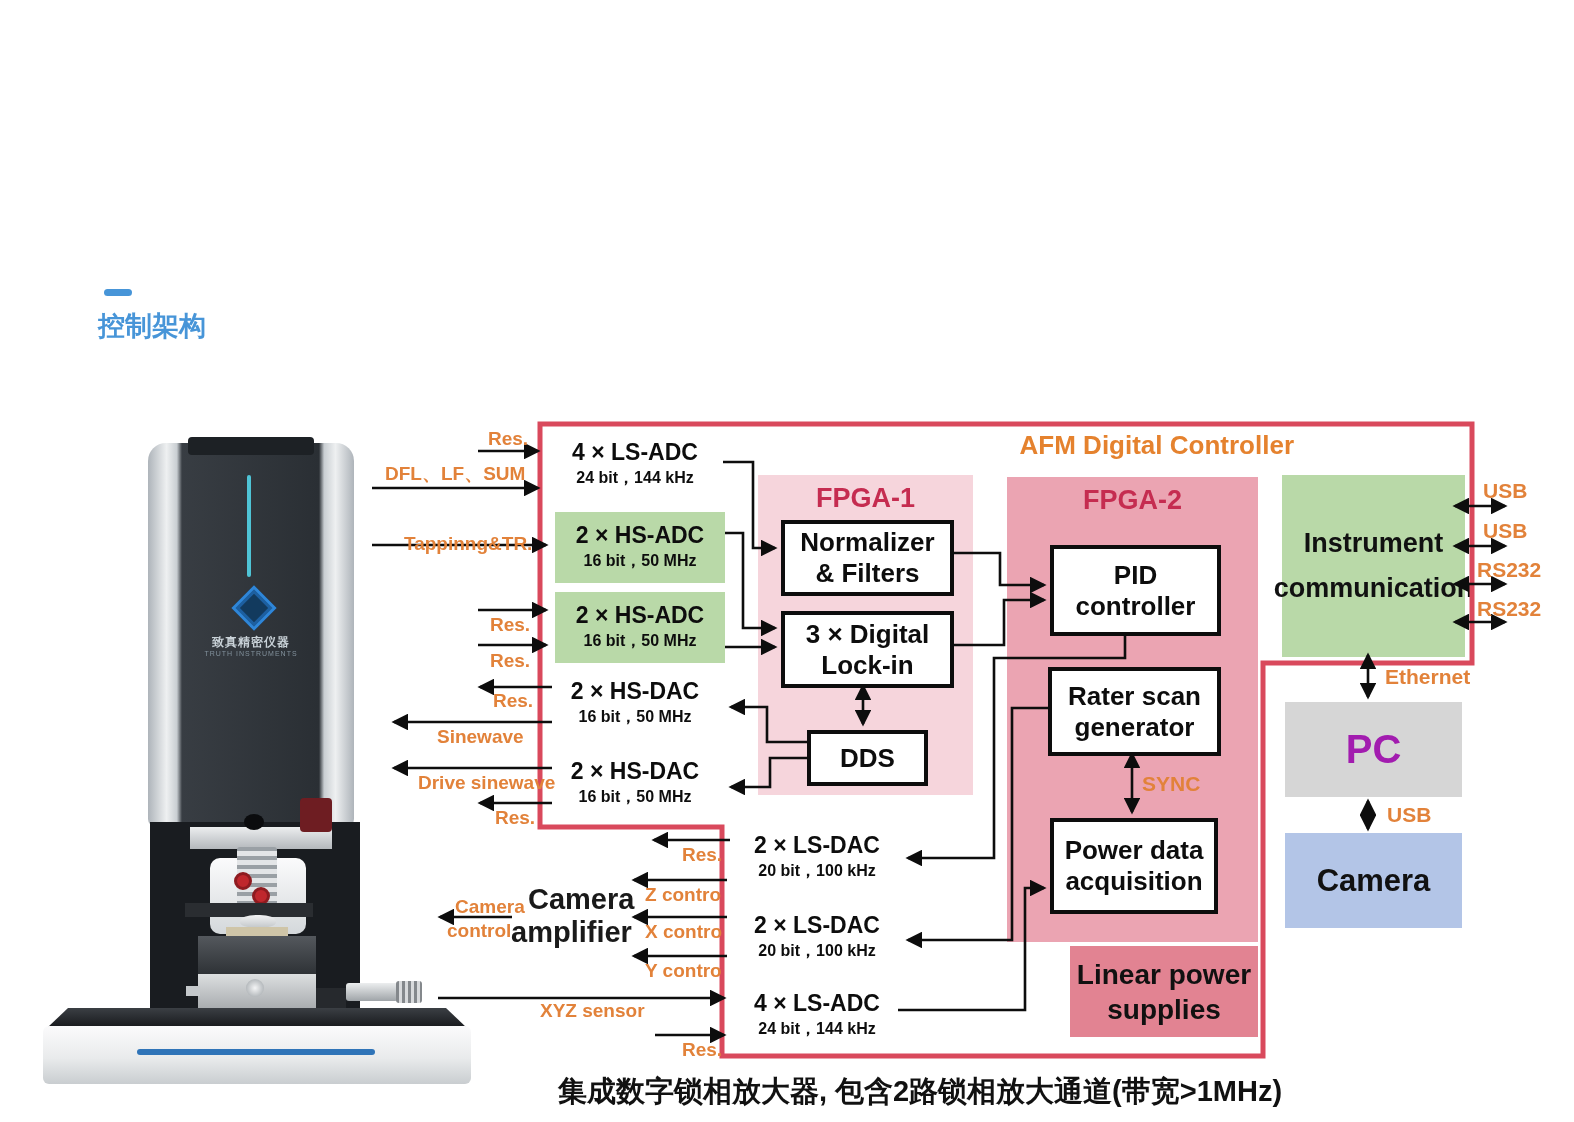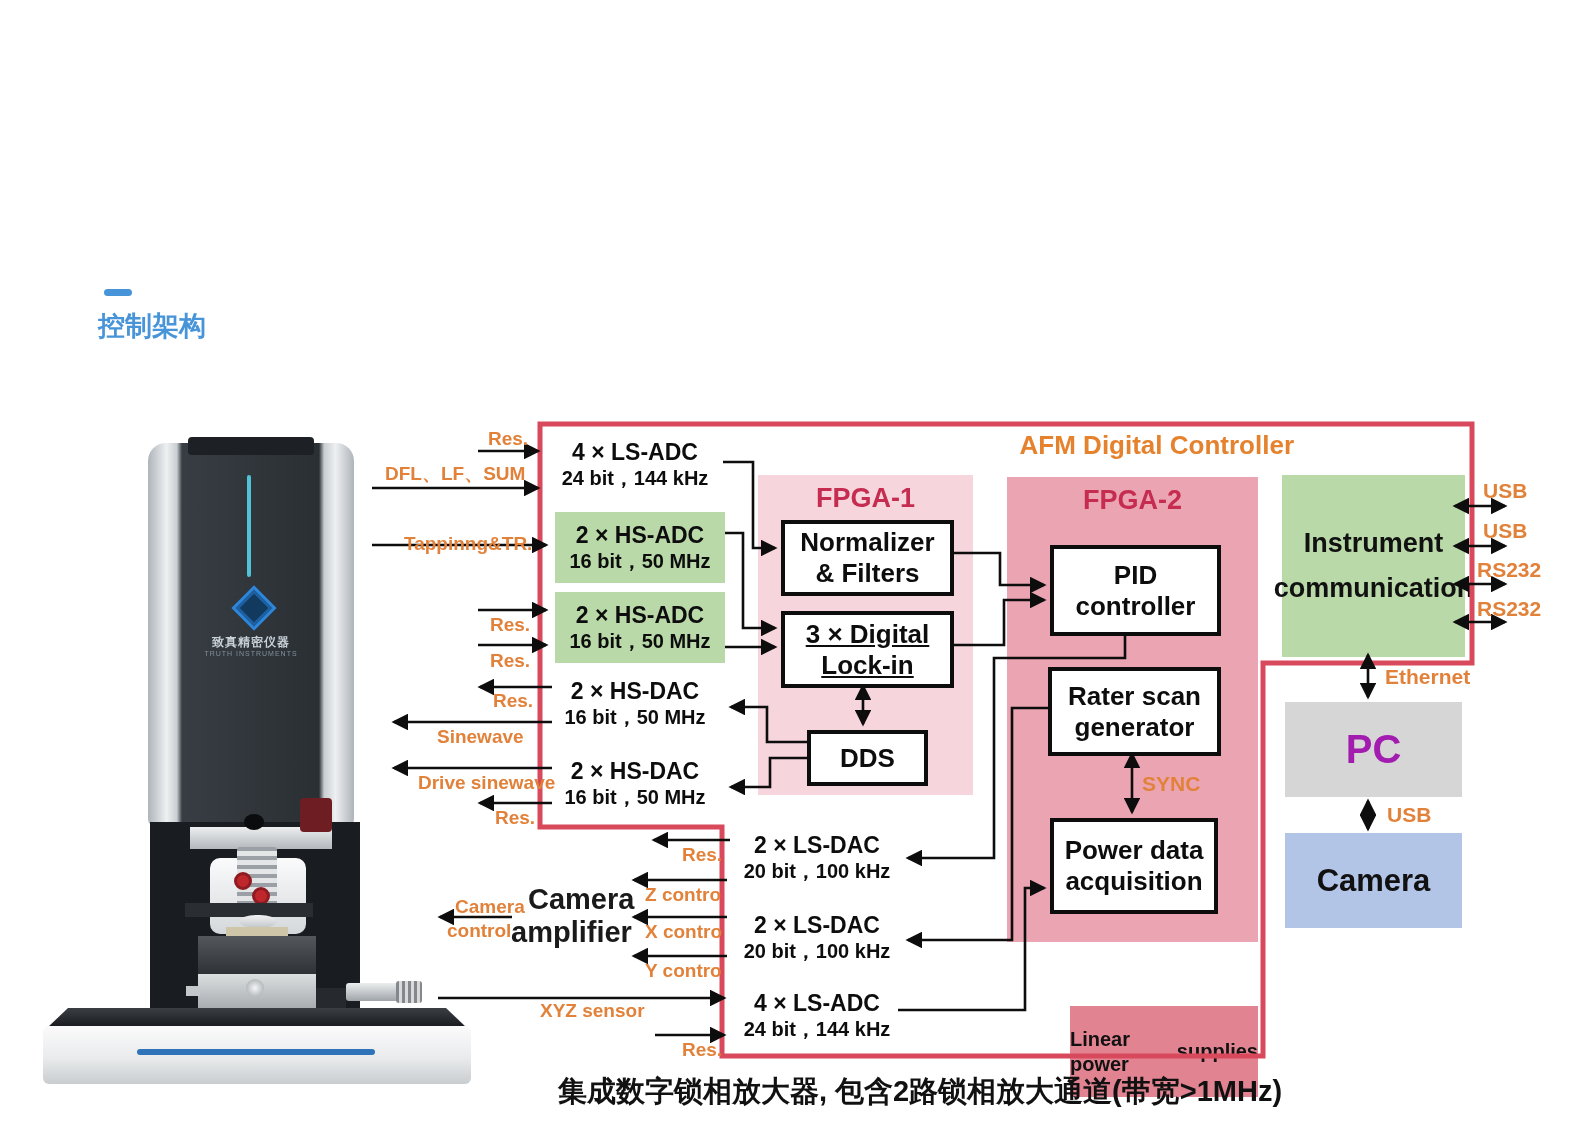--- a/index.html
+++ b/index.html
@@ -16,21 +16,21 @@
   
   .caption{left:500px;top:1072px;width:840px;text-align:center;font-size:29px;font-weight:bold;color:#111;z-index:4;}
   
   .col{z-index:1;}
   .fpga-label{position:absolute;top:8px;left:0;width:100%;text-align:center;font-size:27px;font-weight:bold;}
   .blockbox{z-index:3;background:#ffffff;border:4px solid #0d0d0d;display:flex;flex-direction:column;
             align-items:center;justify-content:center;font-size:26px;font-weight:bold;color:#0d0d0d;line-height:1.18;text-align:center;}
   .conv{z-index:3;display:flex;flex-direction:column;align-items:center;justify-content:center;
         font-weight:bold;color:#0d0d0d;text-align:center;}
   .conv .c1{font-size:23px;line-height:26px;}
-  .conv .c2{font-size:20px;line-height:26px;}
+  .conv .c2{font-size:16px;line-height:26px;}
   .olabel{z-index:4;font-size:19px;font-weight:bold;color:#e2823a;white-space:nowrap;}
   .olabel-lg{z-index:4;font-size:21px;font-weight:bold;color:#e2823a;white-space:nowrap;}
   .blabel{z-index:4;font-weight:bold;color:#1a1a1a;white-space:nowrap;}
   svg.wires{position:absolute;left:0;top:0;z-index:2;pointer-events:none;}
   
   .instr{z-index:1;}
   .tower{left:148px;top:443px;width:206px;height:384px;border-radius:18px 18px 8px 8px;
     background:linear-gradient(90deg,#aeb4ba 0%,#eef0f1 9%,#c9ced2 14%,#383d43 16.5%,#2a2f34 83%,#c9ced2 85.5%,#eef0f1 91%,#aeb4ba 100%);}
   .tower-cap{left:188px;top:437px;width:126px;height:18px;background:#1d2125;border-radius:4px;}
   .cyan-line{left:247px;top:475px;width:4px;height:102px;background:#4fc4d6;border-radius:2px;}
@@ -106,21 +106,21 @@
   <div class="abs col" style="left:758px;top:475px;width:215px;height:320px;background:#f6d5dc;">
     <div class="fpga-label" style="color:#c52c50;">FPGA-1</div>
   </div>
   <div class="abs col" style="left:1007px;top:477px;width:251px;height:465px;background:#eba4b2;">
     <div class="fpga-label" style="color:#c52c50;">FPGA-2</div>
   </div>
   <div class="abs col" style="left:1282px;top:475px;width:183px;height:182px;background:#b9d9a8;display:flex;flex-direction:column;align-items:center;justify-content:center;gap:14px;font-size:27px;font-weight:600;color:#111;">
     <span>Instrument</span>
     <span>communication</span>
   </div>
-  <div class="abs col" style="left:1070px;top:1006px;width:188px;height:91px;background:#e28392;display:flex;align-items:center;justify-content:center;font-size:20px;font-weight:bold;color:#111;line-height:1.25;">
+  <div class="abs col" style="left:1070px;top:946px;width:188px;height:91px;background:#e28392;display:flex;flex-direction:column;align-items:center;justify-content:center;font-size:28px;font-weight:bold;color:#111;line-height:1.25;">
     <span>Linear power</span>
     <span>supplies</span>
   </div>
   <div class="abs col" style="left:1285px;top:702px;width:177px;height:95px;background:#d6d6d6;display:flex;align-items:center;justify-content:center;font-size:40px;font-weight:bold;color:#a21caf;">
     <span>PC</span>
   </div>
   <div class="abs col" style="left:1285px;top:833px;width:177px;height:95px;background:#b3c5e7;display:flex;align-items:center;justify-content:center;font-size:31px;font-weight:bold;color:#111;">
     <span>Camera</span>
   </div>
 
@@ -168,21 +168,21 @@
       <path d="M1368,801 L1368,829" marker-start="url(#ah)" marker-end="url(#ah)"></path>
     </g>
   </svg>
 
   <div class="abs" style="left:900px;top:430px;width:394px;text-align:right;font-size:26px;font-weight:bold;color:#e5822e;z-index:4;">AFM Digital Controller</div>
 
   <div class="abs blockbox" style="left:781px;top:520px;width:165px;height:68px;">
     <span>Normalizer</span>
     <span>&amp; Filters</span>
   </div>
-  <div class="abs blockbox" style="left:781px;top:611px;width:165px;height:69px;text-decoration:underline;">
+  <div class="abs blockbox" style="left:781px;top:611px;width:165px;height:69px;">
     <span>3 × Digital</span>
     <span>Lock-in</span>
   </div>
   <div class="abs blockbox" style="left:807px;top:730px;width:113px;height:48px;">
     <span>DDS</span>
   </div>
   <div class="abs blockbox" style="left:1050px;top:545px;width:163px;height:83px;">
     <span>PID</span>
     <span>controller</span>
   </div>

